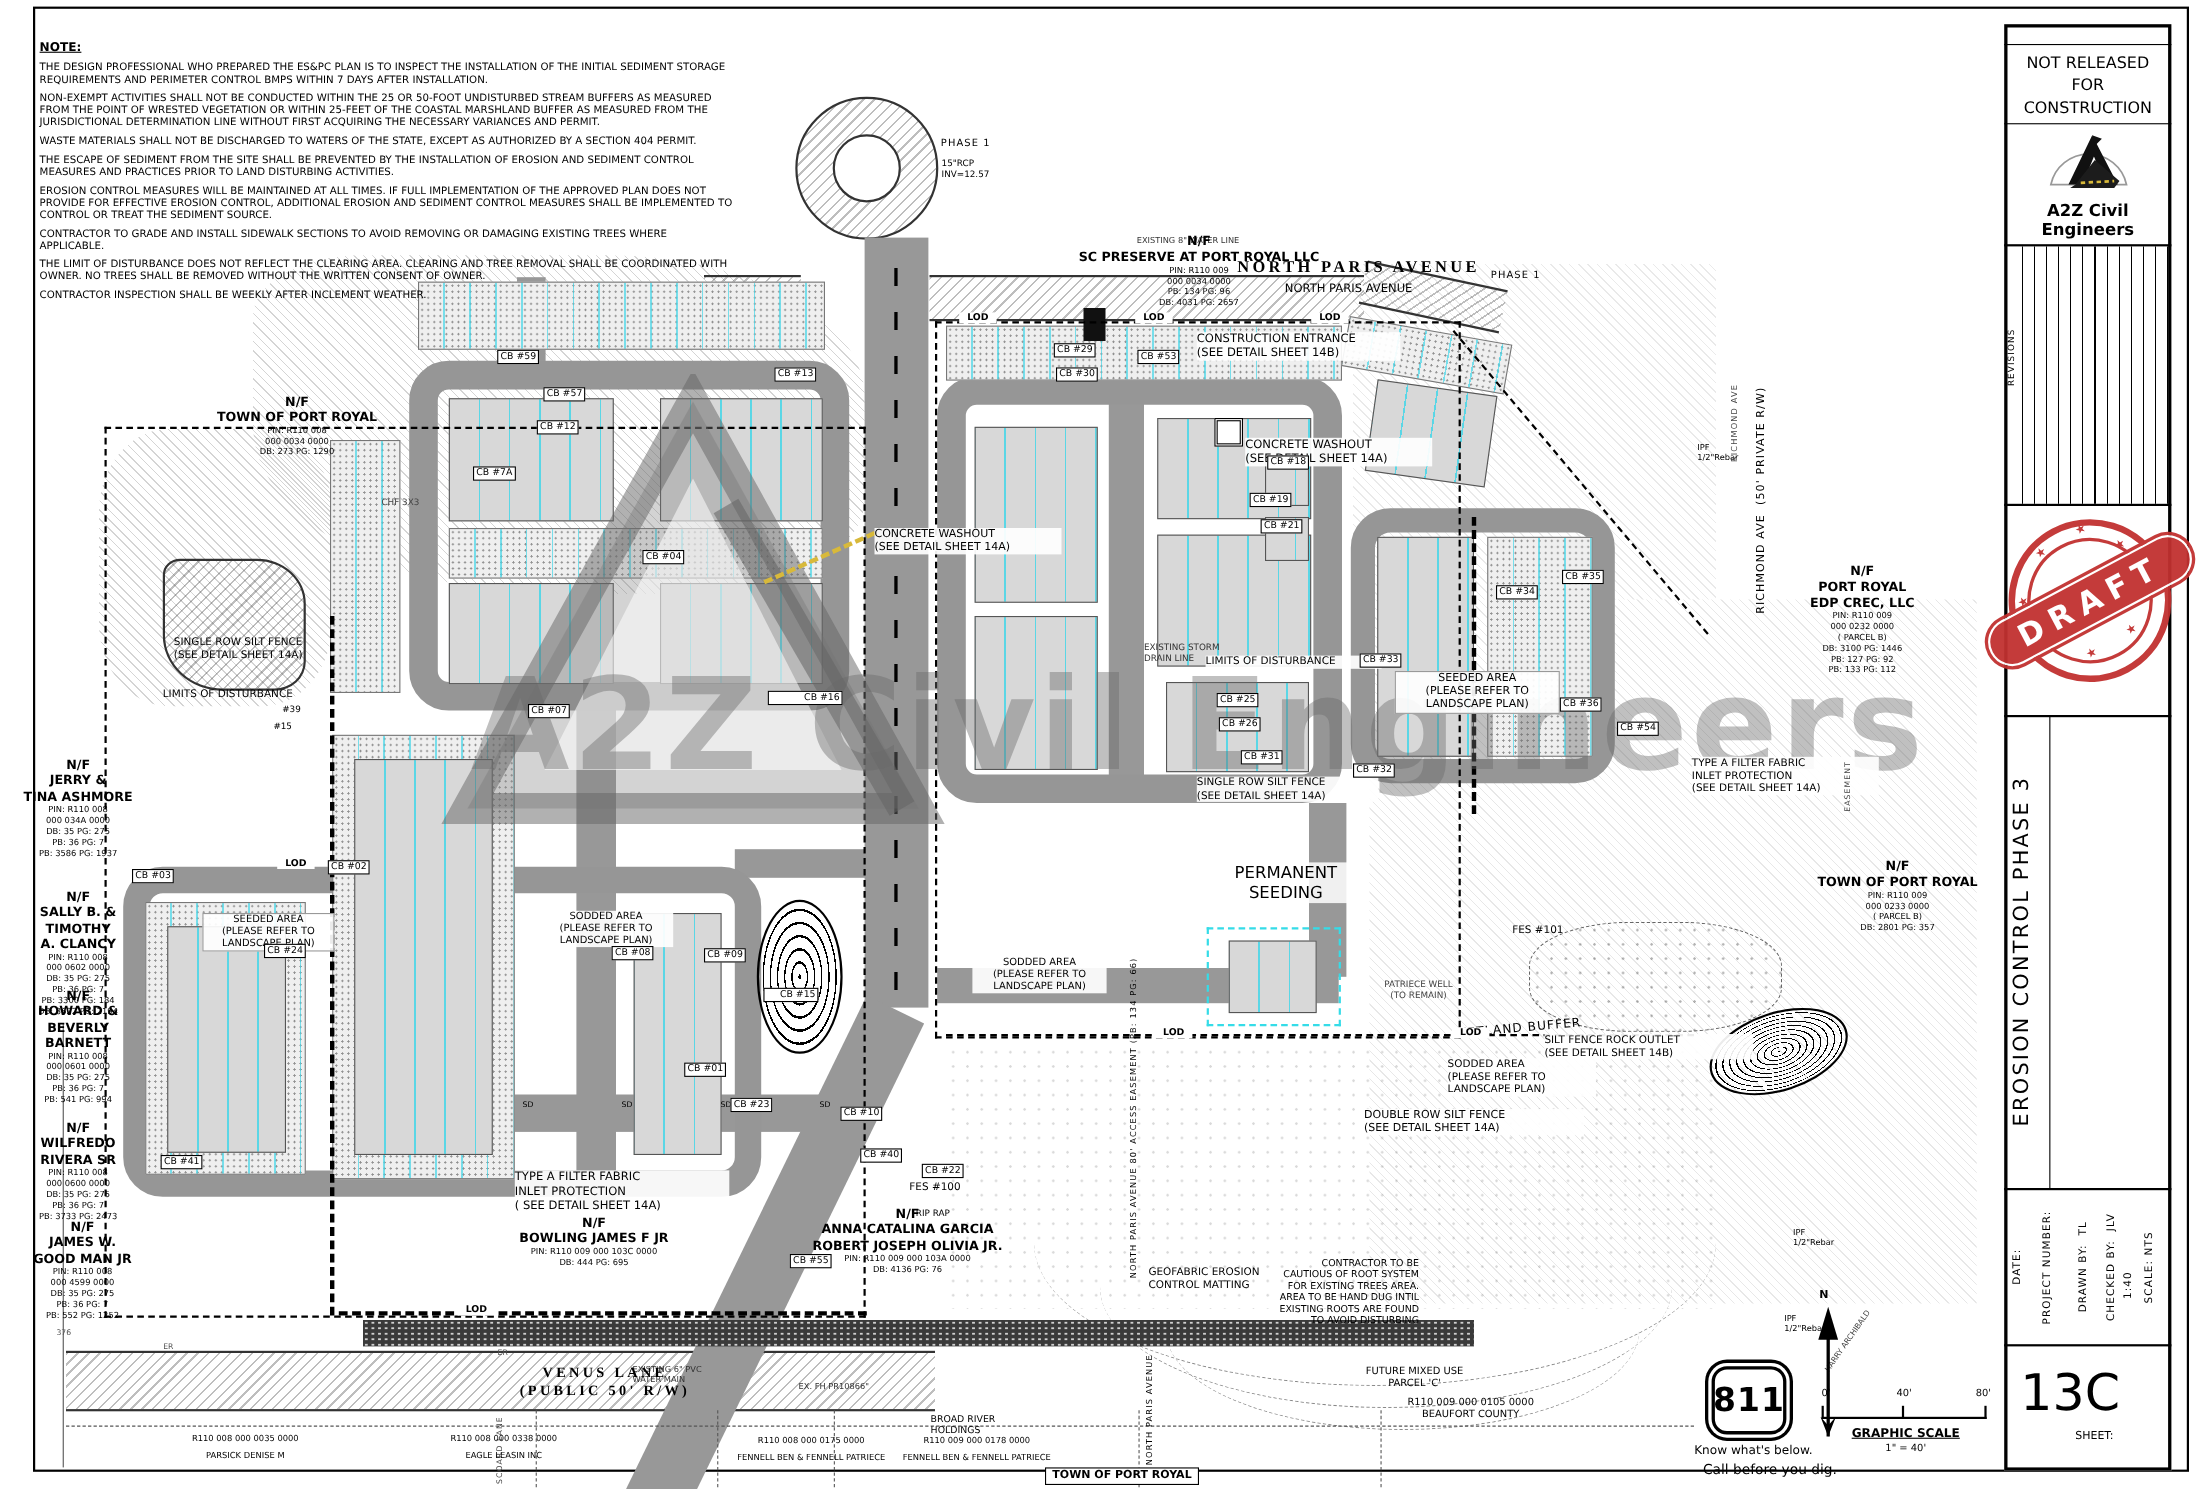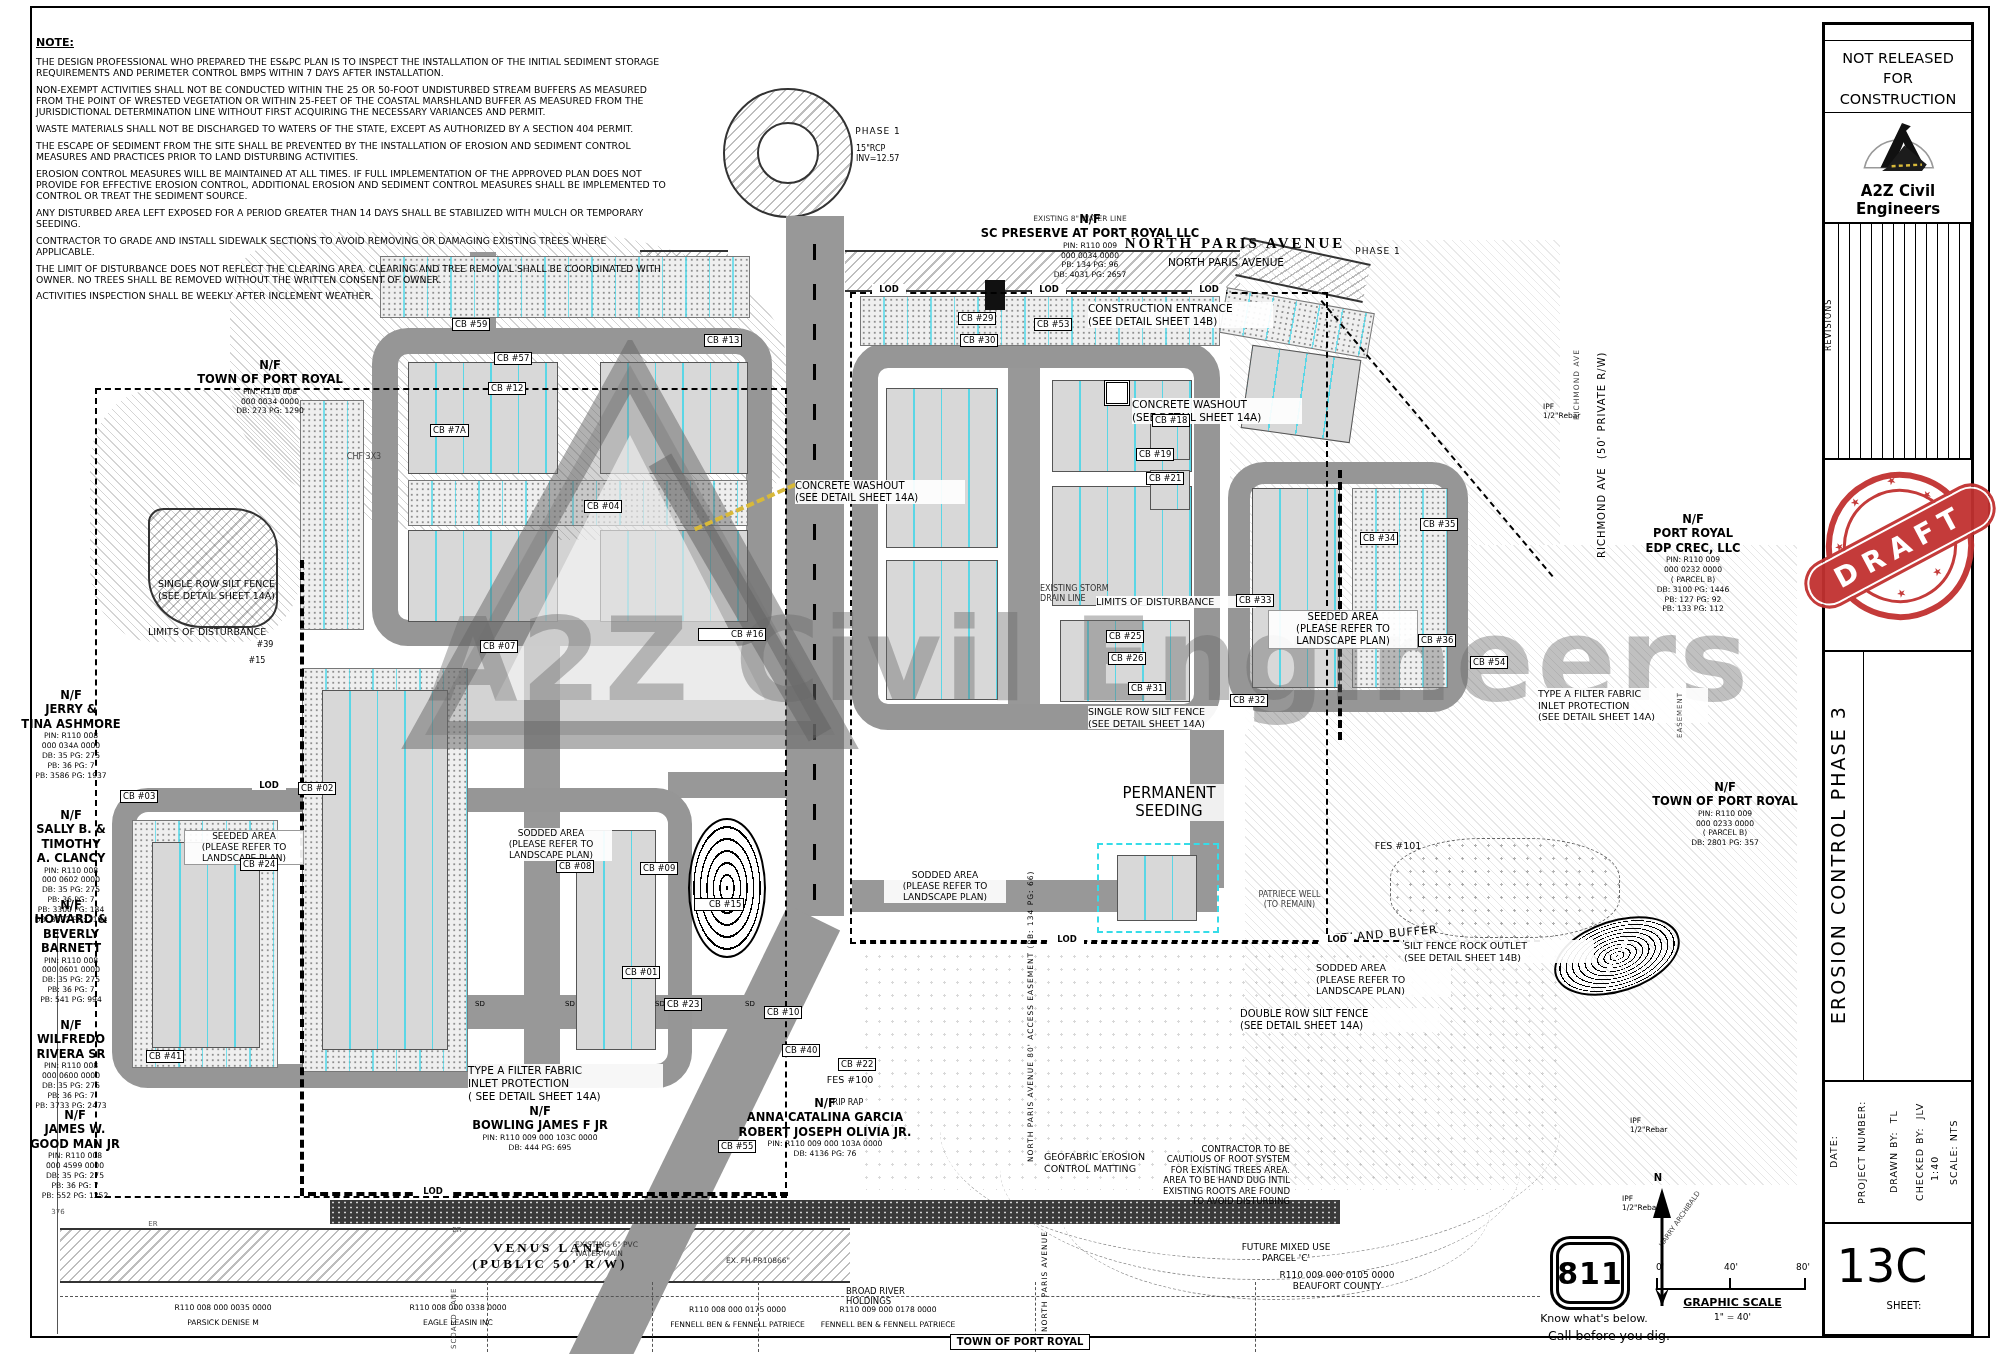--- a/index.html
+++ b/index.html
@@ -140,24 +140,23 @@
   </svg>
   <div id="wm-text">A2Z Civil Engineers</div>
 
   <div class="abs" style="left:36px;top:36px;width:632px;z-index:50;">
     <div class="b" style="font-size:11px;text-decoration:underline;margin-bottom:8px;">NOTE:</div>
     <div style="font-size:9.3px;line-height:1.18;margin-bottom:6px;">THE DESIGN PROFESSIONAL WHO PREPARED THE ES&amp;PC PLAN IS TO INSPECT THE INSTALLATION OF THE INITIAL SEDIMENT  STORAGE REQUIREMENTS AND PERIMETER CONTROL BMPS WITHIN 7 DAYS AFTER INSTALLATION.</div>
     <div style="font-size:9.3px;line-height:1.18;margin-bottom:6px;">NON-EXEMPT ACTIVITIES SHALL NOT BE CONDUCTED WITHIN THE 25 OR 50-FOOT UNDISTURBED STREAM BUFFERS AS MEASURED FROM THE POINT OF WRESTED VEGETATION OR WITHIN 25-FEET OF THE COASTAL MARSHLAND BUFFER AS MEASURED FROM THE JURISDICTIONAL DETERMINATION LINE WITHOUT FIRST ACQUIRING THE NECESSARY VARIANCES AND PERMIT.</div>
     <div style="font-size:9.3px;line-height:1.18;margin-bottom:6px;">WASTE MATERIALS SHALL NOT BE DISCHARGED TO WATERS OF THE STATE, EXCEPT AS AUTHORIZED BY A  SECTION 404 PERMIT.</div>
     <div style="font-size:9.3px;line-height:1.18;margin-bottom:6px;">THE ESCAPE OF SEDIMENT FROM THE SITE SHALL BE PREVENTED BY THE INSTALLATION OF EROSION AND SEDIMENT CONTROL MEASURES AND PRACTICES PRIOR TO LAND DISTURBING ACTIVITIES.</div>
     <div style="font-size:9.3px;line-height:1.18;margin-bottom:6px;">EROSION CONTROL MEASURES WILL BE MAINTAINED AT ALL TIMES.  IF FULL IMPLEMENTATION OF THE APPROVED PLAN DOES NOT PROVIDE FOR EFFECTIVE EROSION CONTROL, ADDITIONAL EROSION AND SEDIMENT CONTROL MEASURES SHALL BE IMPLEMENTED TO CONTROL OR TREAT THE SEDIMENT SOURCE.</div>
-    <div style="font-size:9.3px;line-height:1.18;margin-bottom:6px;">ANY DISTURBED AREA LEFT EXPOSED FOR A PERIOD GREATER THAN 14 DAYS SHALL BE STABILIZED WITH MULCH OR TEMPORARY SEEDING.</div>
     <div style="font-size:9.3px;line-height:1.18;margin-bottom:6px;">CONTRACTOR TO GRADE AND INSTALL SIDEWALK SECTIONS TO AVOID REMOVING OR DAMAGING EXISTING TREES WHERE APPLICABLE.</div>
     <div style="font-size:9.3px;line-height:1.18;margin-bottom:6px;">THE LIMIT OF DISTURBANCE DOES NOT REFLECT THE CLEARING AREA.  CLEARING AND TREE REMOVAL SHALL BE COORDINATED WITH OWNER.  NO TREES SHALL BE REMOVED WITHOUT THE WRITTEN CONSENT OF OWNER.</div>
-    <div style="font-size:9.3px;line-height:1.18;">ACTIVITIES INSPECTION SHALL BE WEEKLY AFTER INCLEMENT WEATHER.</div>
+    <div style="font-size:9.3px;line-height:1.18;">CONTRACTOR INSPECTION SHALL BE WEEKLY AFTER INCLEMENT WEATHER.</div>
   </div>
 
   <div class="owner" style="left:185px;top:358px;width:170px;">
     <div class="ownm">N/F
 TOWN OF PORT ROYAL</div>
     <div class="ownd">PIN: R110 008
 000 0034 0000
 DB: 273      PG: 1290</div>
   </div>
   <div class="owner" style="left:5px;top:688px;width:132px;">

